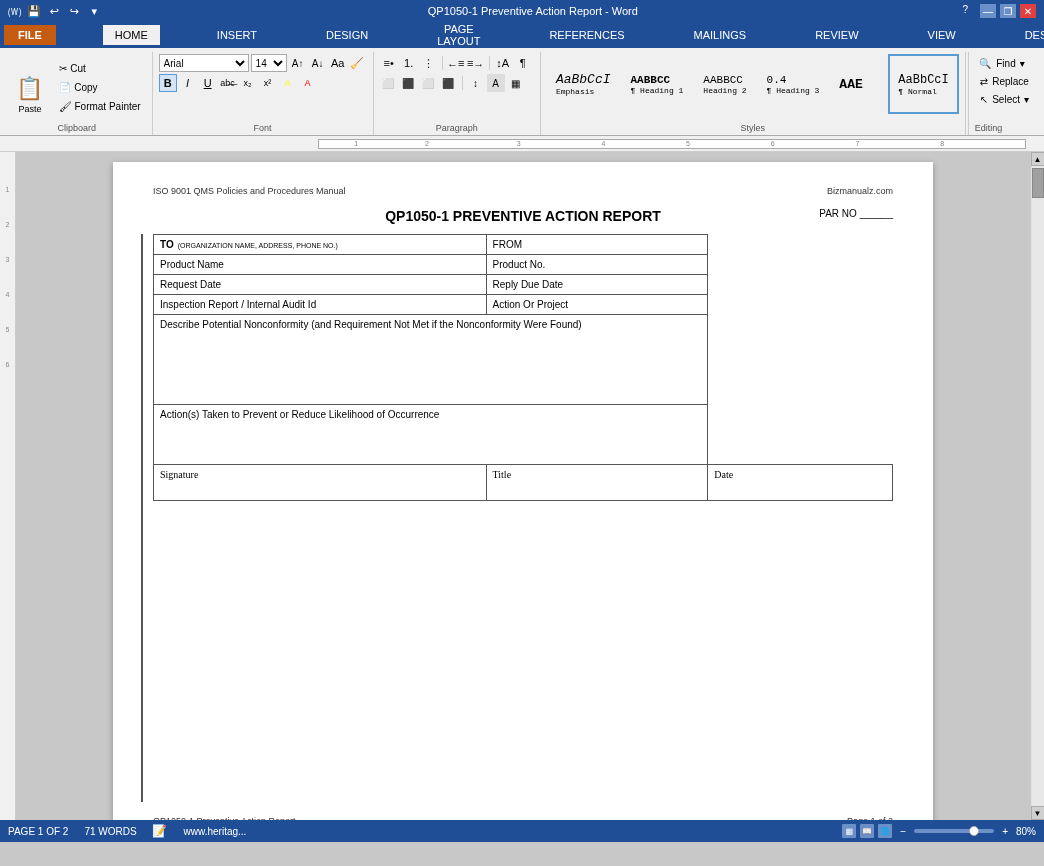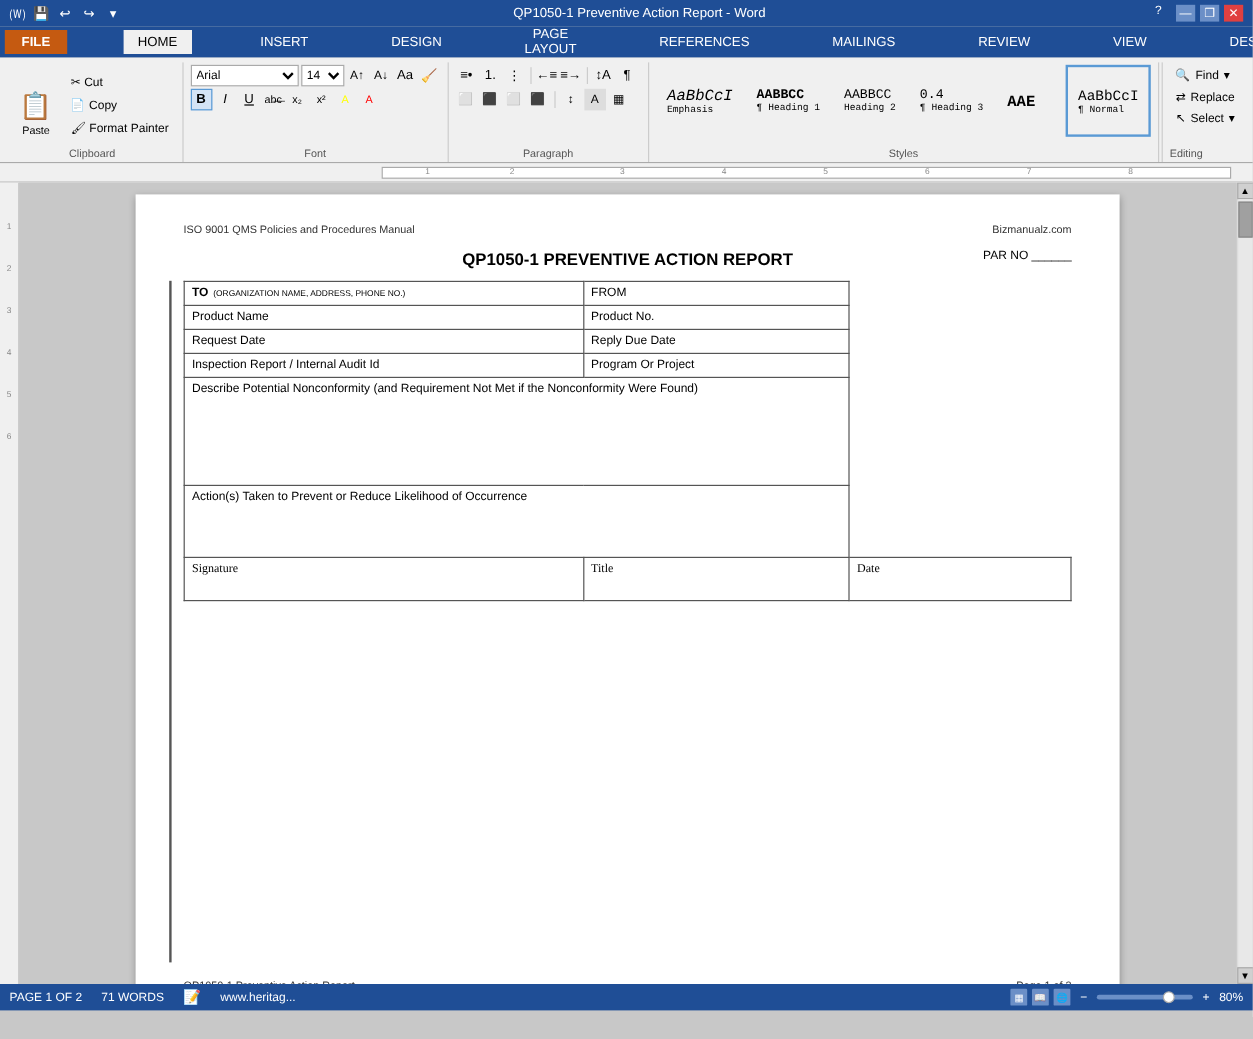--- a/index.html
+++ b/index.html
@@ -613,21 +613,21 @@
           <td>
             <span>Reply Due Date</span>
           </td>
         </tr>
 
         <tr>
           <td>
             <span>Inspection Report / Internal Audit Id</span>
           </td>
           <td>
-            <span>Program Or Project</span>
+            <span>Action Or Project</span>
           </td>
         </tr>
 
         <tr>
           <td colspan="2" class="tall-cell">
             <span>Describe Potential Nonconformity (and Requirement Not Met if the Nonconformity Were Found)</span>
           </td>
         </tr>
 
         <tr>

